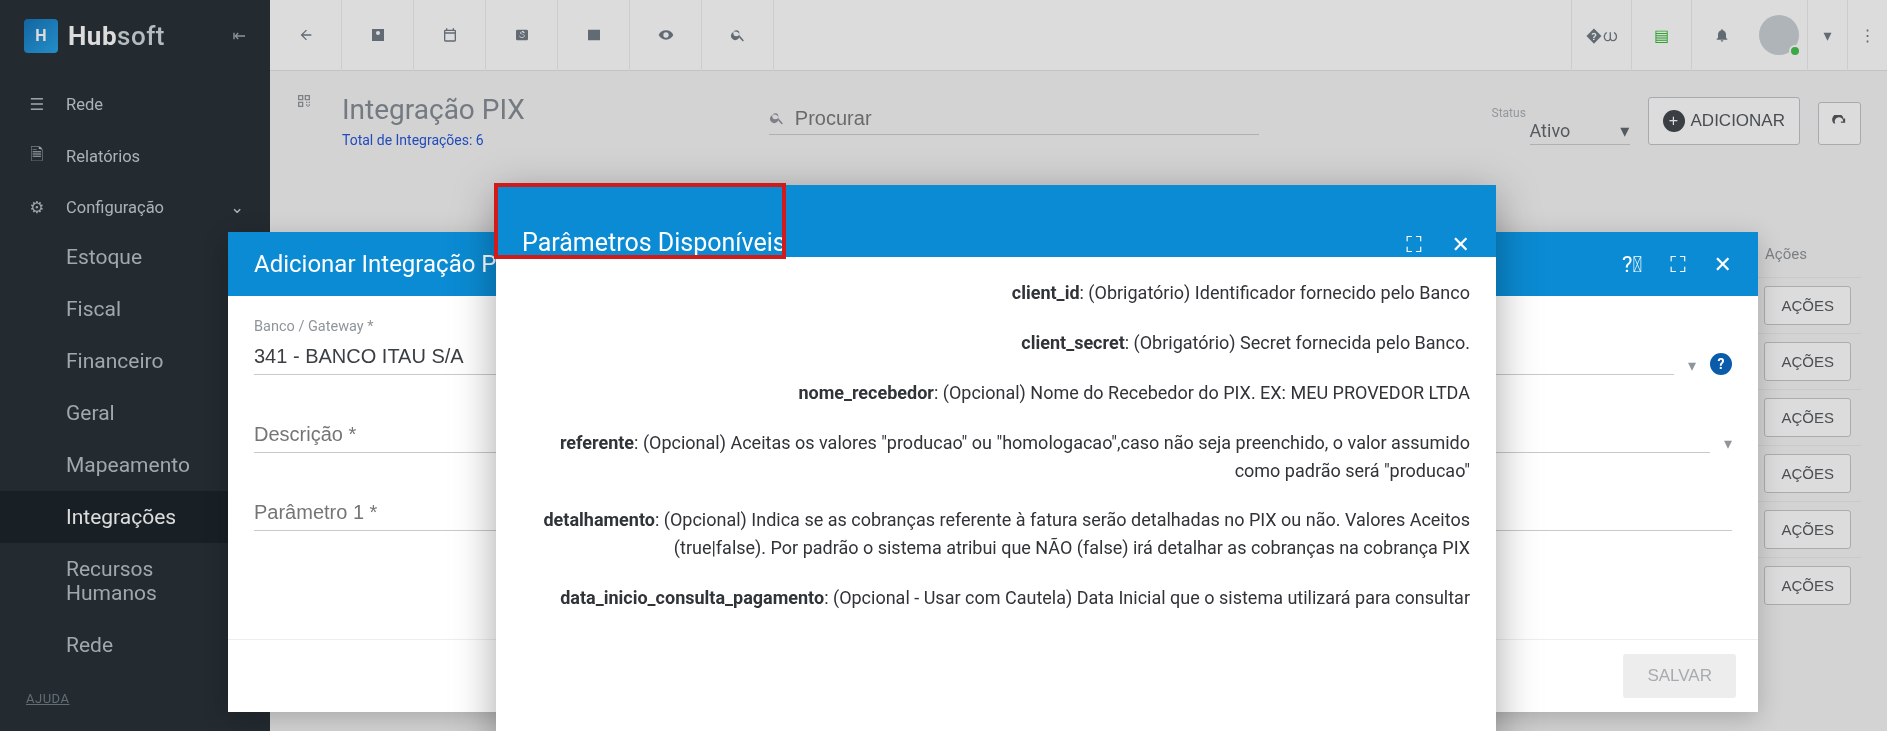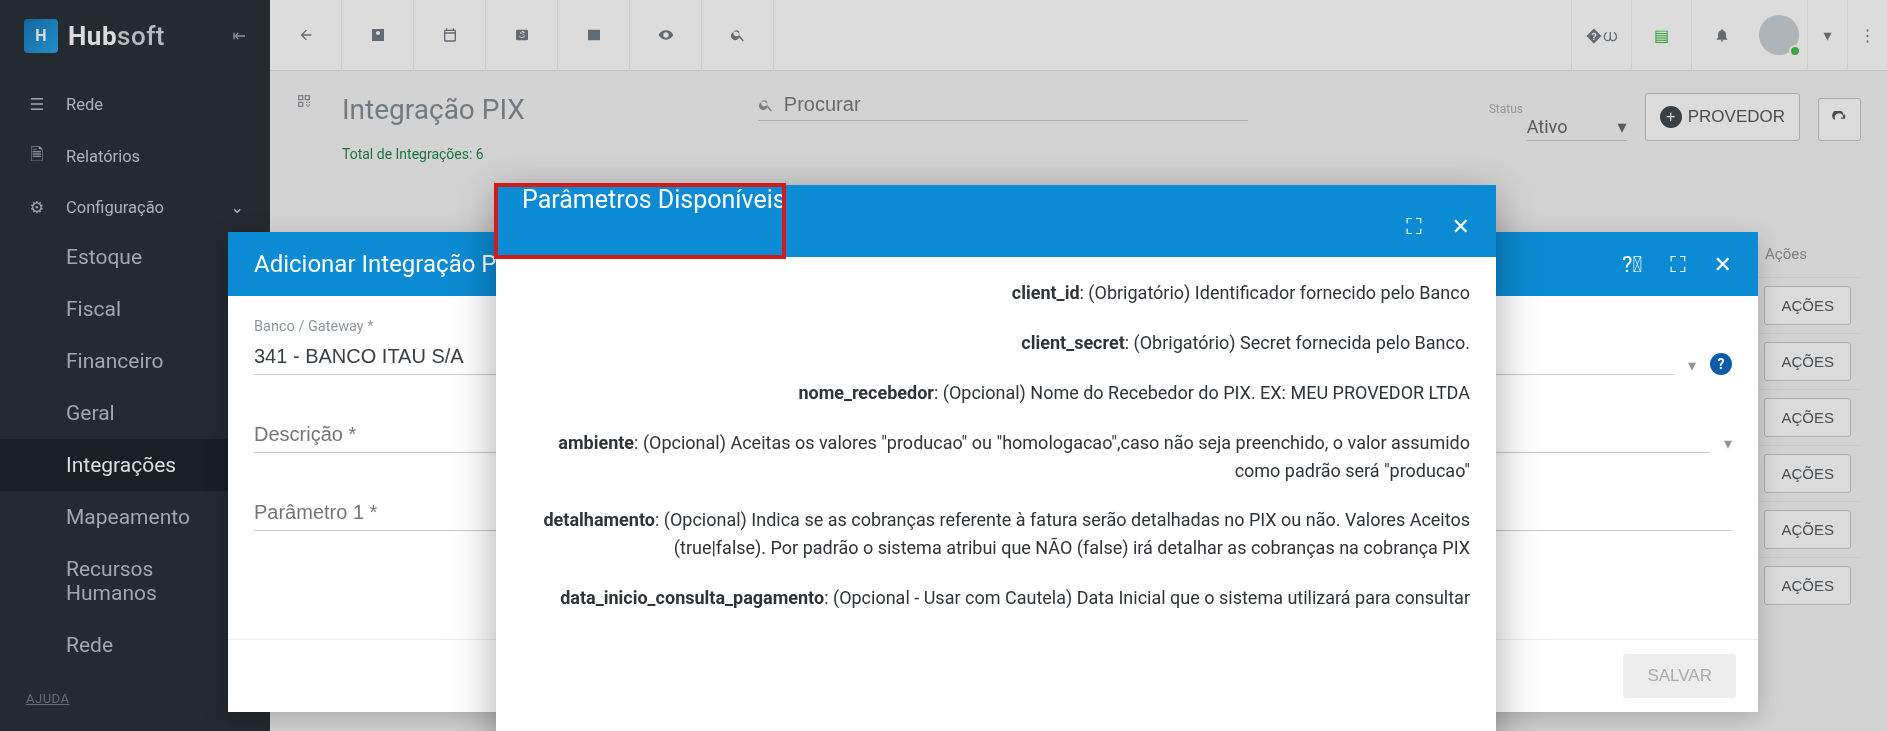--- a/index.html
+++ b/index.html
@@ -24,25 +24,25 @@
   .topbar { position:absolute; left:270px; right:0; top:0; height:71px; background:#fff; border-bottom:1px solid #e1e1e1; display:flex; align-items:center; z-index:1; }
   .tb-left { display:flex; align-items:center; }
   .tb-btn { width:72px; height:71px; display:flex; align-items:center; justify-content:center; color:#6b7680; border-right:1px solid #ededed; cursor:pointer; }
   .tb-right { margin-left:auto; display:flex; align-items:center; }
   .tb-btn.small { width:60px; border-right:none; border-left:1px solid #ededed; }
   .avatar { width:40px;height:40px;border-radius:50%; background:#c9cfd4; margin:0 8px; position:relative; }
   .avatar-dot { position:absolute; right:-2px; bottom:-2px; width:12px;height:12px;border-radius:50%; background:#3bbf49; border:2px solid #fff; }
 
   
   .content { position:absolute; left:270px; right:0; top:71px; bottom:0; padding: 22px 26px; overflow:hidden; }
-  .page-head { display:flex; align-items:flex-start; gap:13px; }
+  .page-head { display:flex; align-items:center; gap:24px; }
   .ph-left { display:flex; gap:18px; align-items:flex-start; }
   .ph-icon { width:28px;height:28px; color:#8c929a; }
   .ph-title { font-size:28px; color:#808892; font-weight:400; }
-  .ph-sub { font-size:14px; color:#15803d; margin-top:20px; }
+  .ph-sub { font-size:14px; color:#1d4ed8; margin-top:6px; }
   .ph-search { margin-left:220px; display:flex; align-items:center; border-bottom:1px solid #c7cacd; width:490px; padding-bottom:4px; color:#8b9198; }
   .ph-search input { border:none; outline:none; font-size:20px; color:#6d7379; flex:1; background:transparent; }
   .ph-tools { margin-left:auto; display:flex; align-items:flex-end; gap:18px; }
   .status-wrap { font-size:12px; color:#a6acb2; }
   .status-select { font-size:18px; color:#5a6167; display:flex; align-items:center; gap:50px; border-bottom:1px solid #c7cacd; padding-bottom:3px; min-width:100px;margin-left:38px; }
   .btn { display:inline-flex; align-items:center; gap:6px; padding: 12px 14px; border:1px solid #bfc3c7; border-radius:3px; background:#fff; color:#4b5156; font-size:17px; font-weight:500; cursor:pointer; }
   .btn.icon-only { padding:12px; }
   .add-circle { width:22px;height:22px;border-radius:50%;background:#3a4046;color:#fff;display:inline-flex;align-items:center;justify-content:center;font-size:16px; }
 
   
@@ -67,21 +67,21 @@
   .field-label { font-size:14.5px; color:#8f959b; margin-bottom:4px; }
   .field-input { font-size:20px; color:#3a3f44; border:none; border-bottom:1px solid #c7cacd; width:100%; padding:6px 0; background:transparent; }
   .field-row { display:flex; align-items:flex-end; gap:14px; }
   .sel-caret { margin-left:auto; color:#8f959b; }
   .help-dot { width:22px;height:22px;border-radius:50%;background:#0b5bab;color:#fff;display:inline-flex;align-items:center;justify-content:center;font-size:14px;font-weight:700; flex:none; }
   .m1-foot { display:flex; justify-content:flex-end; padding:14px 22px; border-top:1px solid #eceeef; }
   .btn-save { background:#ededed;color:#a7abb0;border:none;border-radius:3px;padding:12px 24px;font-size:17px;font-weight:500;cursor:not-allowed; }
 
   
   .modal2 { position:absolute; left:496px; top:185px; width:1000px; height:560px; background:#fff; z-index:4; box-shadow:0 10px 40px rgba(0,0,0,.35); display:flex; flex-direction:column; }
-  .m2-head { height:72px; background:#0b8bd3; color:#fff; display:flex; align-items:flex-start; padding:0 26px; font-size:25px;flex-direction:column; }
+  .m2-head { height:72px; background:#0b8bd3; color:#fff; display:flex; align-items:flex-end; padding:0 26px; font-size:25px; }
   .m2-tools { margin-left:auto; display:flex; gap:30px; font-size:22px; }
   .m2-body { padding:22px 26px; overflow:auto; flex:1; color:#303438; font-size:18px; line-height:1.55; }
   .m2-body p { margin-bottom:22px;text-align:right; }
   .m2-body b { font-weight:700; }
   .redbox { position:absolute; left:494px; top:183px; width:292px; height:76px; border:4px solid #d11a1a; z-index:5; pointer-events:none; }
 
   svg { width:1em; height:1em; fill:currentColor; }
 </style>
 </head>
 <body>
@@ -111,25 +111,25 @@
       </div>
     <div class="nav-item sub">
         <span>Fiscal</span>
       </div>
     <div class="nav-item sub">
         <span>Financeiro</span>
       </div>
     <div class="nav-item sub">
         <span>Geral</span>
       </div>
+    <div class="nav-item sub">
+        <span>Mapeamento</span>
+      </div>
     <div class="nav-item sub active">
         <span>Integrações</span>
-      </div>
-    <div class="nav-item sub">
-        <span>Mapeamento</span>
       </div>
     <div class="nav-item sub">
         <span>Recursos Humanos</span>
       </div>
     <div class="nav-item sub">
         <span>Rede</span>
       </div>
     <div class="nav-section">AJUDA</div>
   </div>
 </div>
@@ -208,21 +208,21 @@
     <div class="ph-tools">
       <div class="status-wrap">
         <div>Status</div>
         <div class="status-select">
           <span>Ativo</span>
           <span>▾</span>
         </div>
       </div>
       <button class="btn">
         <span class="add-circle">+</span>
-        <span>PROVEDOR</span>
+        <span>ADICIONAR</span>
       </button>
       <button class="btn icon-only">
           <svg viewBox="0 0 24 24" width="22" height="22">
             <path d="M17.65 6.35A8 8 0 104 12h2a6 6 0 1111.3-3H14v2h6V5h-2z"></path>
           </svg>
         </button>
     </div>
   </div>
 
   <div class="table-strip">
@@ -305,19 +305,19 @@
     <span>Parâmetros Disponíveis</span>
     <div class="m2-tools">
       <span>⛶</span>
       <span>✕</span>
     </div>
   </div>
   <div class="m2-body">
     <p><b>client_id</b><span>: (Obrigatório) Identificador fornecido pelo Banco</span></p>
     <p><b>client_secret</b><span>: (Obrigatório) Secret fornecida pelo Banco.</span></p>
     <p><b>nome_recebedor</b><span>: (Opcional) Nome do Recebedor do PIX. EX: MEU PROVEDOR LTDA</span></p>
-    <p><b>ambiente</b><span>: (Opcional) Aceitas os valores "producao" ou "homologacao",caso não seja preenchido, o valor assumido como padrão será "producao"</span></p>
+    <p><b>referente</b><span>: (Opcional) Aceitas os valores "producao" ou "homologacao",caso não seja preenchido, o valor assumido como padrão será "producao"</span></p>
     <p><b>detalhamento</b><span>: (Opcional) Indica se as cobranças referente à fatura serão detalhadas no PIX ou não. Valores Aceitos (true|false). Por padrão o sistema atribui que NÃO (false) irá detalhar as cobranças na cobrança PIX</span></p>
     <p><b>data_inicio_consulta_pagamento</b><span>: (Opcional - Usar com Cautela) Data Inicial que o sistema utilizará para consultar</span></p>
   </div>
 </div>
 
 <div class="redbox"></div>
 
 </body></html>

